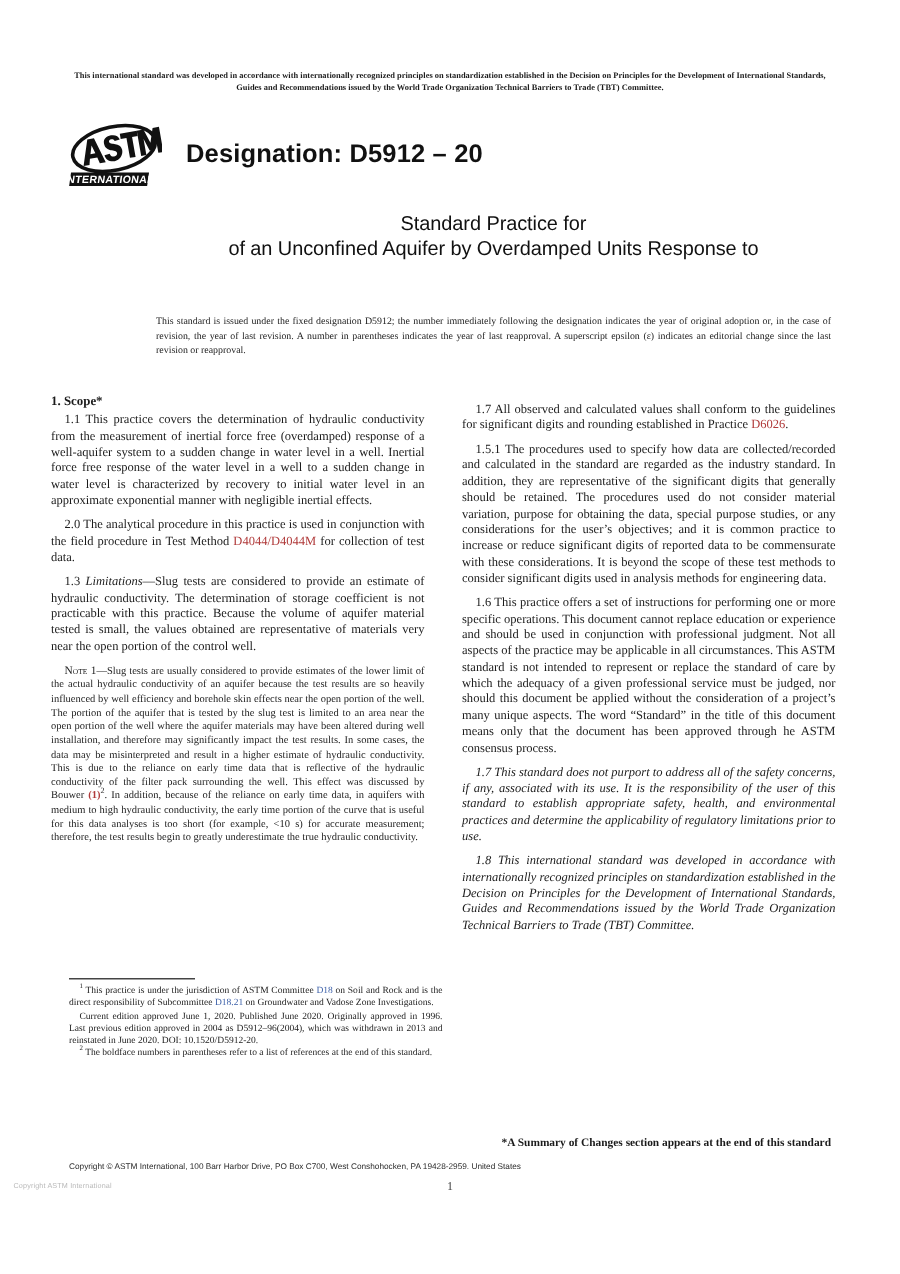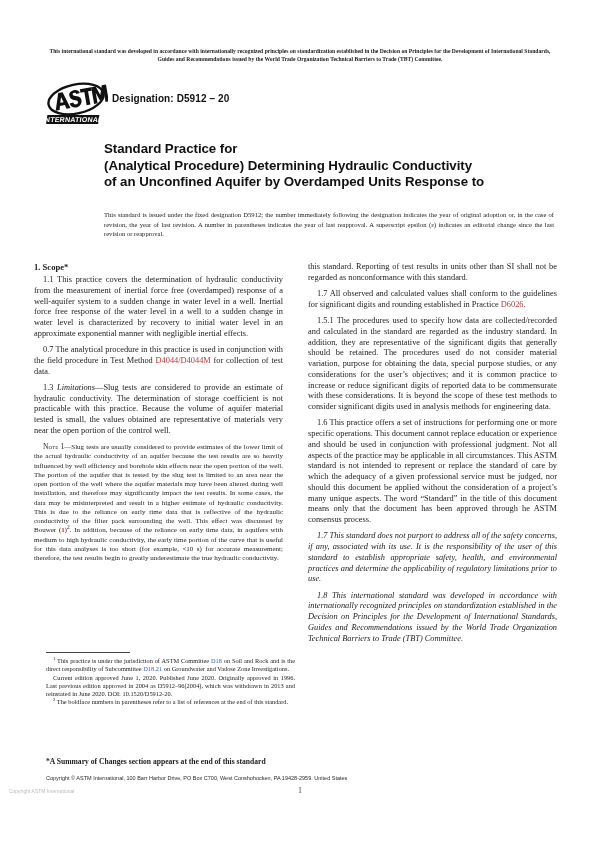--- a/index.html
+++ b/index.html
@@ -50,43 +50,44 @@
   .astm-logo {
     position: absolute;
     left: 0px;
     top: 0px;
     width: 62px;
     height: 46px;
   }
   .astm-logo svg { display: block; }
   .designation-text {
     position: absolute;
-    left: 66px;
+    left: 78px;
     top: 11px;
     font-family: "Liberation Sans", sans-serif;
     font-weight: bold;
-    font-size: 10px;
+    font-size: 17px;
     letter-spacing: 0.1px;
     color: #111;
   }
 
   
   .title-block {
     position: absolute;
     left: 104px;
     top: 141px;
     width: 450px;
   }
   .title-line {
     font-family: "Liberation Sans", sans-serif;
-    font-weight: bold;
+    font-weight: normal;
     font-size: 13.3px;
     line-height: 16.6px;
     color: #111;
     letter-spacing: -0.05px;
+    text-align: center;
   }
   .title-line sup {
     font-size: 8px;
     vertical-align: super;
     line-height: 0;
   }
 
   
   .issue-note {
     position: absolute;
@@ -194,21 +195,21 @@
     vertical-align: super;
     line-height: 0;
   }
 
   
   .summary-line {
     position: absolute;
     left: 46px;
     top: 757px;
     width: 508px;
-    text-align: left;
+    text-align: right;
     font-family: "Liberation Serif", serif;
     font-weight: bold;
     font-size: 7.6px;
     color: #1b1b1b;
   }
   .copyright-line {
     position: absolute;
     left: 46px;
     top: 775px;
     width: 508px;
@@ -271,44 +272,42 @@
             <text x="32" y="40" font-family="Liberation Sans, sans-serif" font-size="7.1" font-weight="bold" fill="#ffffff" text-anchor="middle" letter-spacing="0.2">INTERNATIONAL</text>
           </g>
         </g>
       </svg>
     </div>
     <div class="designation-text">Designation: D5912 – 20</div>
   </div>
 
   <div class="title-block">
     <div class="title-line">Standard Practice for</div>
-    <div class="title-line">(Analytical Procedure) Determining Hydraulic Conductivity</div>
     <div class="title-line">of an Unconfined Aquifer by Overdamped Units Response to</div>
   </div>
 
   <div class="issue-note">This standard is issued under the fixed designation D5912; the number immediately following the designation indicates the year of original adoption or, in the case of revision, the year of last revision. A number in parentheses indicates the year of last reapproval. A superscript epsilon (ε) indicates an editorial change since the last revision or reapproval.</div>
 
   <div class="col col-left">
 
     <h2 class="section-head">1. Scope*</h2>
 
     <p class="para tight"><span>1.1</span> <span>This practice covers the determination of hydraulic conductivity from the measurement of inertial force free (overdamped) response of a well-aquifer system to a sudden change in water level in a well. Inertial force free response of the water level in a well to a sudden change in water level is characterized by recovery to initial water level in an approximate exponential manner with negligible inertial effects.</span></p>
 
-    <p class="para spaced"><span>0.7</span> <span>The analytical procedure in this practice is used in conjunction with the field procedure in Test Method </span><a class="link-red" href="#">D4044/D4044M</a><span> for collection of test data.</span></p>
+    <p class="para spaced"><span>2.0</span> <span>The analytical procedure in this practice is used in conjunction with the field procedure in Test Method </span><a class="link-red" href="#">D4044/D4044M</a><span> for collection of test data.</span></p>
 
     <p class="para spaced"><span>1.3</span> <span class="it">Limitations</span><span>—Slug tests are considered to provide an estimate of hydraulic conductivity. The determination of storage coefficient is not practicable with this practice. Because the volume of aquifer material tested is small, the values obtained are representative of materials very near the open portion of the control well.</span></p>
 
     <p class="note"><span class="smallcaps">Note 1</span><span>—Slug tests are usually considered to provide estimates of the lower limit of the actual hydraulic conductivity of an aquifer because the test results are so heavily influenced by well efficiency and borehole skin effects near the open portion of the well. The portion of the aquifer that is tested by the slug test is limited to an area near the open portion of the well where the aquifer materials may have been altered during well installation, and therefore may significantly impact the test results. In some cases, the data may be misinterpreted and result in a higher estimate of hydraulic conductivity. This is due to the reliance on early time data that is reflective of the hydraulic conductivity of the filter pack surrounding the well. This effect was discussed by Bouwer </span><a class="link-red bd" href="#">(1)</a><sup class="fn">2</sup><span>. In addition, because of the reliance on early time data, in aquifers with medium to high hydraulic conductivity, the early time portion of the curve that is useful for this data analyses is too short (for example, &lt;10 s) for accurate measurement; therefore, the test results begin to greatly underestimate the true hydraulic conductivity.</span></p>
 
 
   </div>
 
   <div class="col col-right">
 
-    <p class="para tight" style="text-indent:0">this standard. Reporting of test results in units other than SI shall not be regarded as nonconformance with this standard.</p>
 
     <p class="para spaced"><span>1.7</span> <span>All observed and calculated values shall conform to the guidelines for significant digits and rounding established in Practice </span><a class="link-red" href="#">D6026</a><span>.</span></p>
 
     <p class="para spaced"><span>1.5.1</span> <span>The procedures used to specify how data are collected/recorded and calculated in the standard are regarded as the industry standard. In addition, they are representative of the significant digits that generally should be retained. The procedures used do not consider material variation, purpose for obtaining the data, special purpose studies, or any considerations for the user’s objectives; and it is common practice to increase or reduce significant digits of reported data to be commensurate with these considerations. It is beyond the scope of these test methods to consider significant digits used in analysis methods for engineering data.</span></p>
 
     <p class="para spaced"><span>1.6</span> <span>This practice offers a set of instructions for performing one or more specific operations. This document cannot replace education or experience and should be used in conjunction with professional judgment. Not all aspects of the practice may be applicable in all circumstances. This ASTM standard is not intended to represent or replace the standard of care by which the adequacy of a given professional service must be judged, nor should this document be applied without the consideration of a project’s many unique aspects. The word “Standard” in the title of this document means only that the document has been approved through he ASTM consensus process.</span></p>
 
     <p class="para spaced it"><span>1.7</span> <span>This standard does not purport to address all of the safety concerns, if any, associated with its use. It is the responsibility of the user of this standard to establish appropriate safety, health, and environmental practices and determine the applicability of regulatory limitations prior to use.</span></p>
 
     <p class="para spaced it"><span>1.8</span> <span>This international standard was developed in accordance with internationally recognized principles on standardization established in the Decision on Principles for the Development of International Standards, Guides and Recommendations issued by the World Trade Organization Technical Barriers to Trade (TBT) Committee.</span></p>

